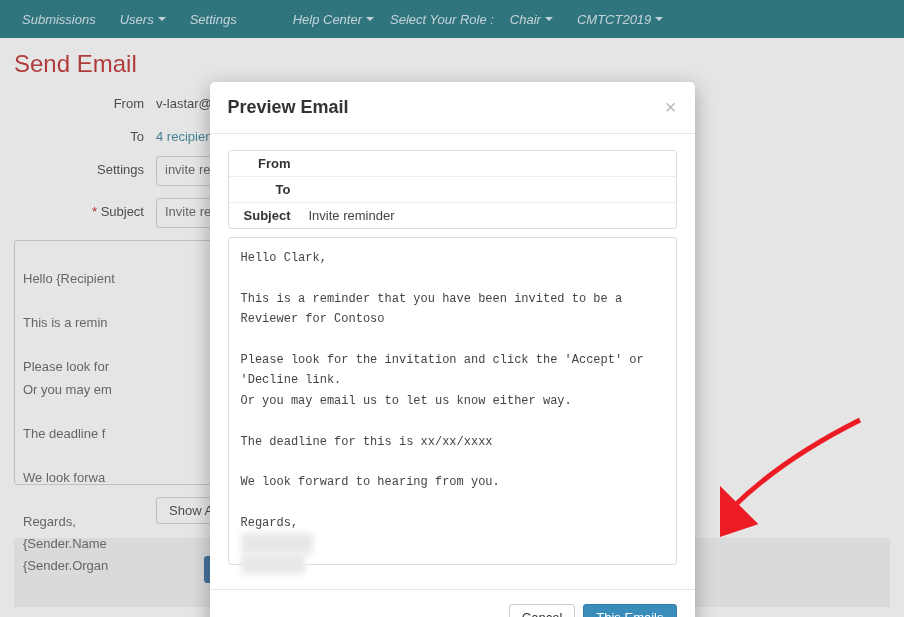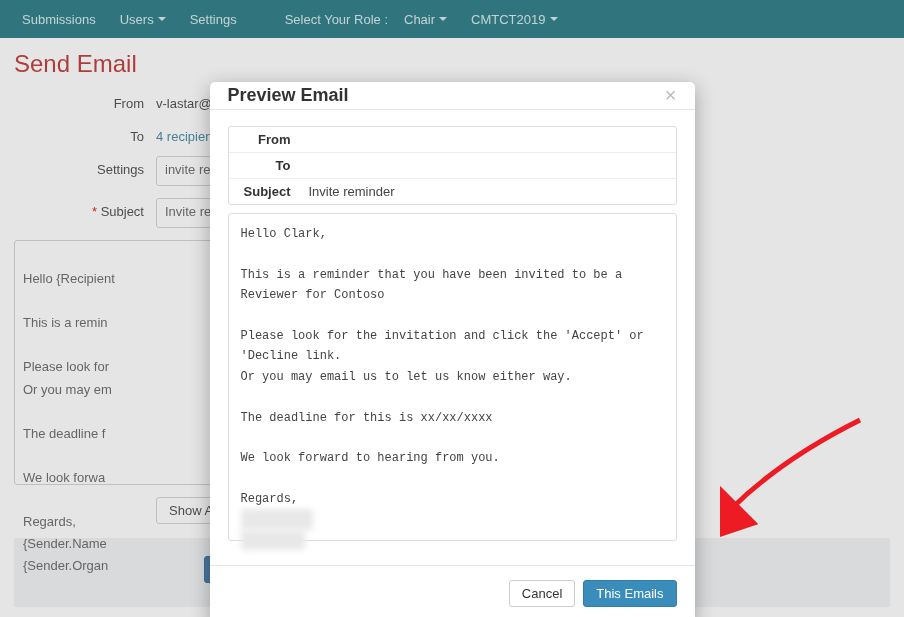--- a/index.html
+++ b/index.html
@@ -17,21 +17,21 @@
     
     .navbar {
       background: #0e6876;
       color: #d8ecef;
       height: 38px;
       display: flex;
       align-items: center;
       padding: 0 10px;
       font-size: 13px;
     }
-    .navbar .left, .navbar .right { display: flex; align-items: center; }
+    .navbar .left, .navbar .right { display: flex; align-items: center; font-style: italic; }
     .navbar .right { margin-left: 32px; }
     .nav-item { padding: 8px 12px; cursor: pointer; display: flex; align-items: center; color: #cfe7ec; }
     .nav-item .caret { margin-left: 4px; }
     .caret {
       display: inline-block;
       width: 0; height: 0;
       border-left: 4px solid transparent;
       border-right: 4px solid transparent;
       border-top: 4px solid #cfe7ec;
     }
@@ -105,21 +105,21 @@
       padding-top: 82px;
     }
     .modal {
       width: 485px;
       background: #fff;
       border-radius: 5px;
       box-shadow: 0 5px 20px rgba(0,0,0,0.3);
       overflow: hidden;
     }
     .modal-header {
-      padding: 2px 18px;
+      padding: 14px 18px;
       border-bottom: 1px solid #e5e5e5;
       display: flex;
       justify-content: space-between;
       align-items: center;
     }
     .modal-title { font-size: 18px; color: #333; font-weight: 600; }
     .close-x { color: #bbb; font-size: 20px; cursor: pointer; font-weight: 300; }
     .modal-body { padding: 16px 18px; }
     .preview-meta {
       border: 1px solid #ddd;
@@ -179,20 +179,24 @@
     </div>
     <div class="nav-item">
       <span>Users</span>
       <span class="caret"></span>
     </div>
     <div class="nav-item">
       <span>Settings</span>
     </div>
   </div>
   <div class="right">
+    <div class="nav-item">
+      <span>Help Center</span>
+      <span class="caret"></span>
+    </div>
     <div class="label-plain">Select Your Role :</div>
     <div class="nav-item">
       <span>Chair</span>
       <span class="caret"></span>
     </div>
     <div class="nav-item">
       <span>CMTCT2019</span>
       <span class="caret"></span>
     </div>
   </div>

